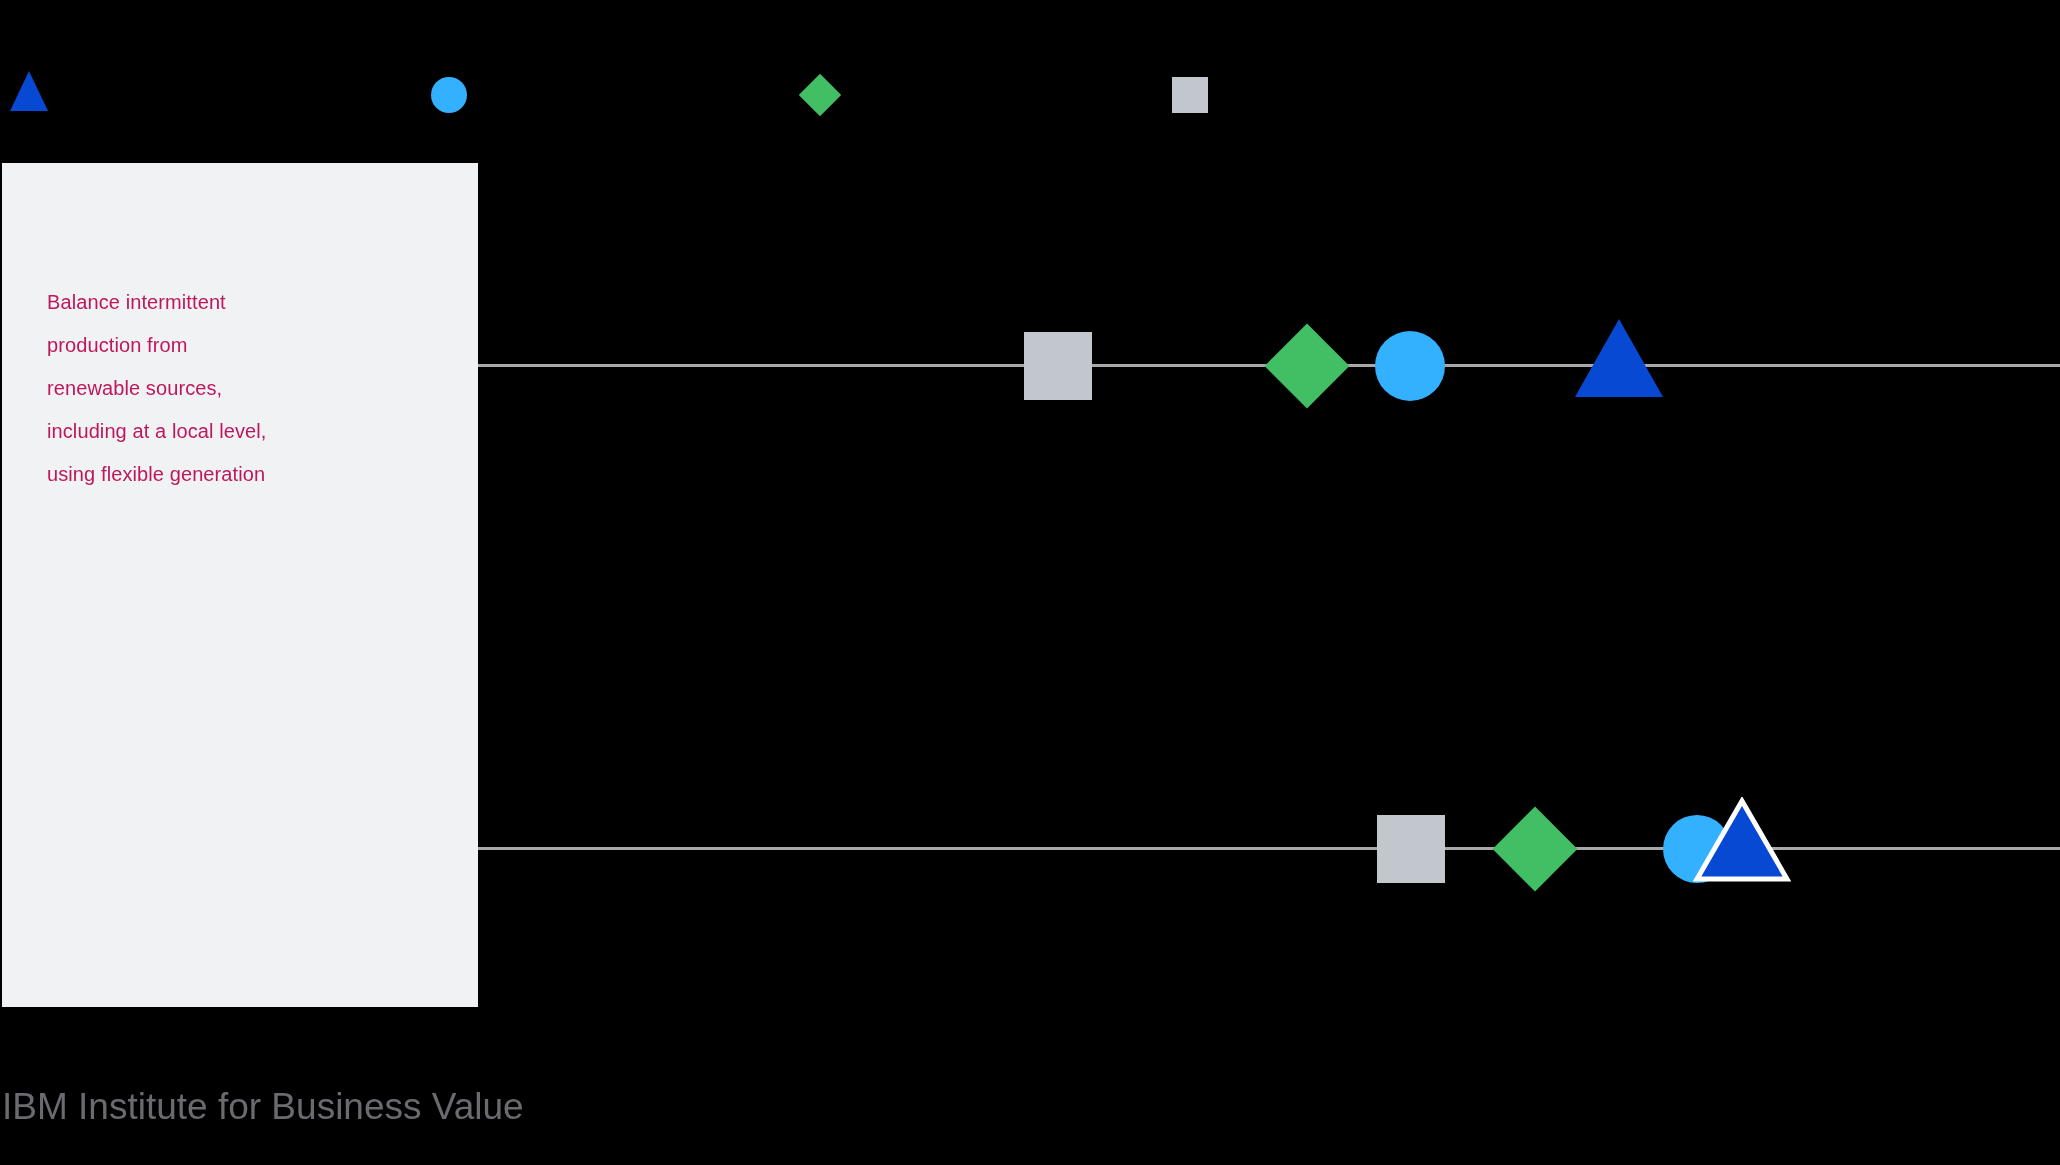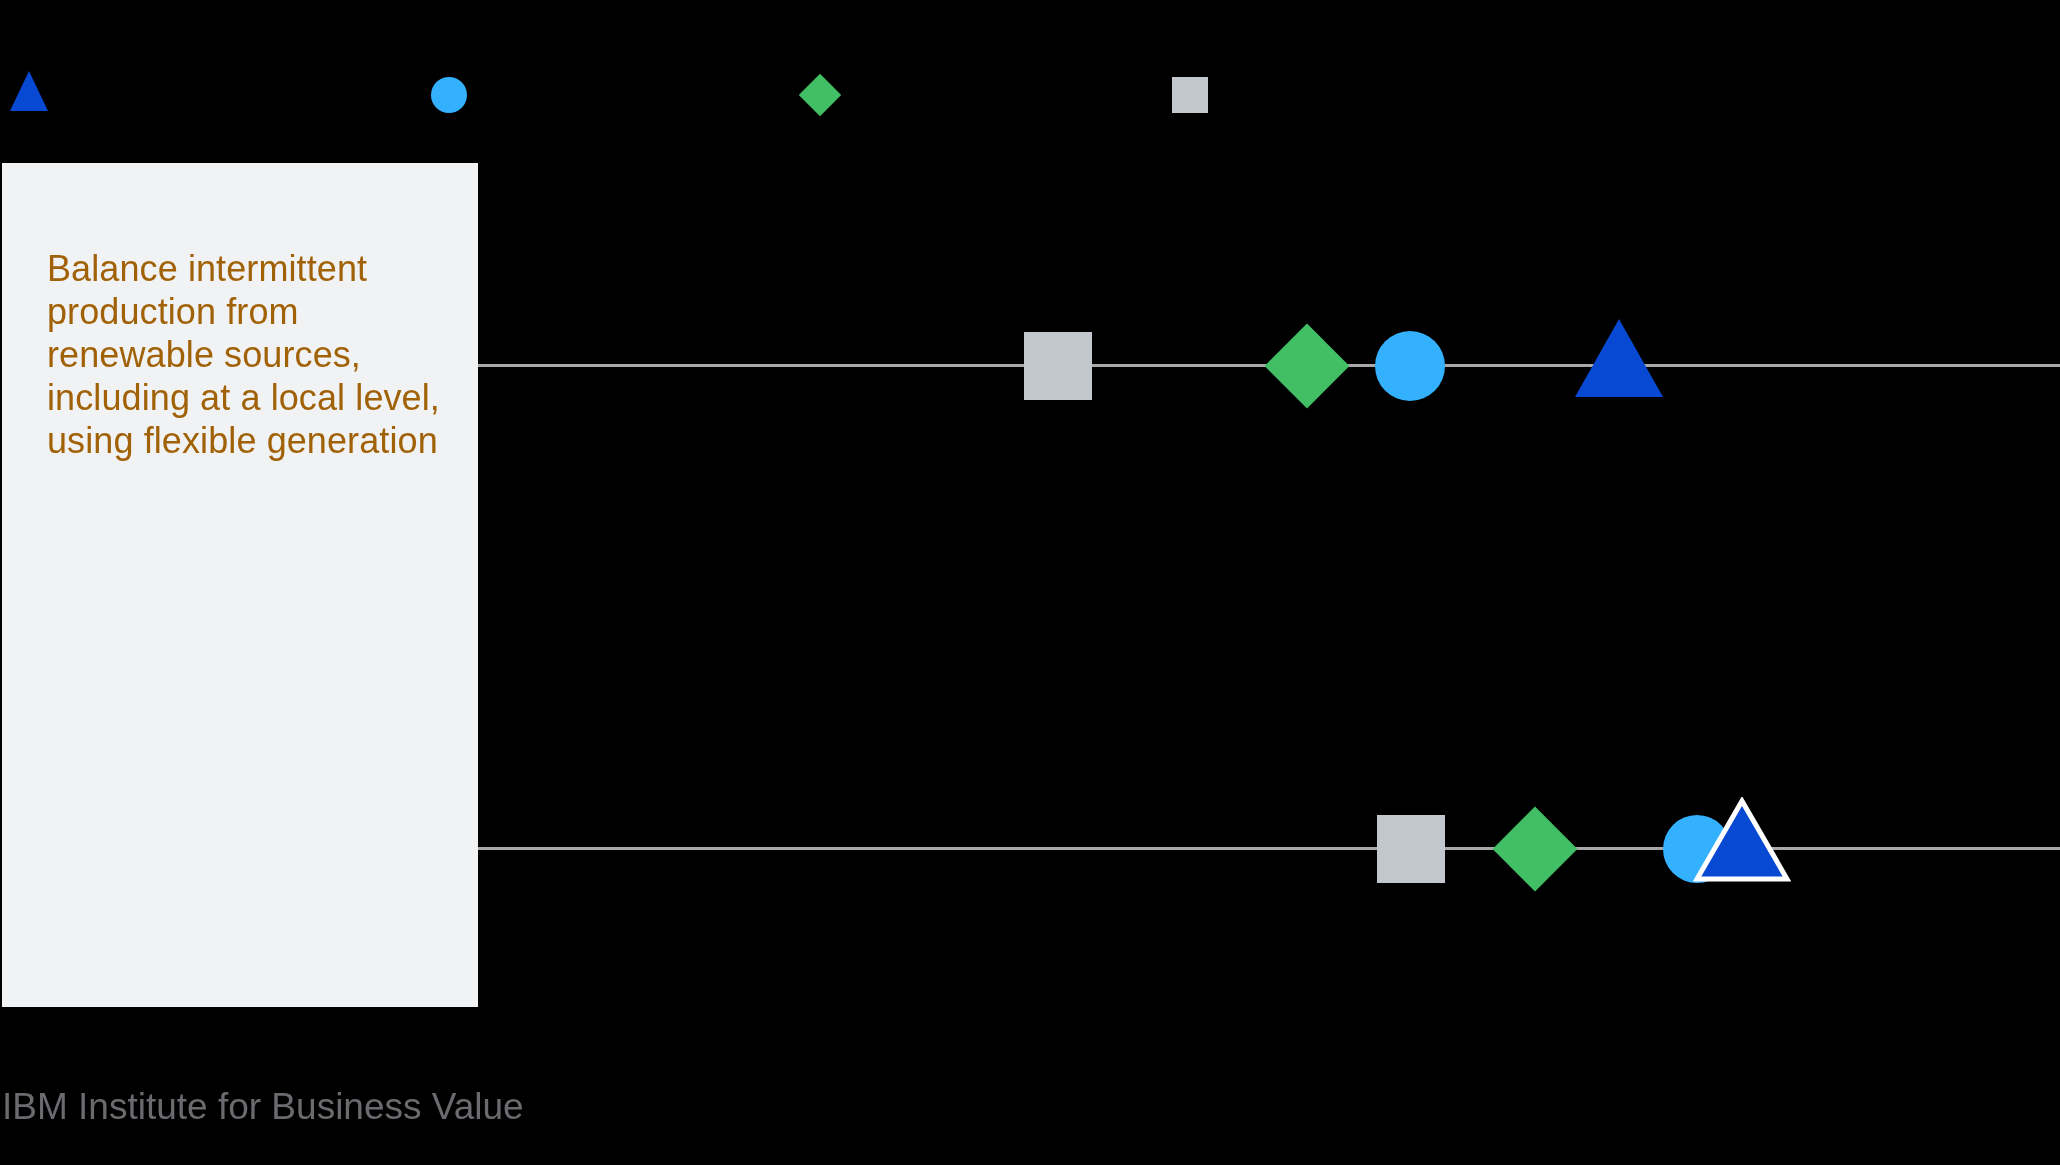--- a/index.html
+++ b/index.html
@@ -1,20 +1,20 @@
 <!DOCTYPE html>
 <html><head>
 <meta charset="utf-8">
 <style>
   html,body{margin:0;padding:0;background:#000;}
   #page{position:relative;width:2060px;height:1165px;background:#000;overflow:hidden;
         font-family:"Liberation Sans",sans-serif;}
   .panel{position:absolute;left:2px;top:163px;width:476px;height:844px;background:#f1f2f4;}
-  .row-label{position:absolute;left:45px;white-space:pre-line;font-size:36px;line-height:43px;
-             color:#a16207;letter-spacing:0.1px;}
+  .row-label{position:absolute;left:45px;white-space:pre-line;font-size:20px;line-height:43px;
+             color:#be185d;letter-spacing:0.1px;margin-top:34px;}
   .row-label.first{top:84px;}
   .row-label.second{top:588px;}
   .gridline{position:absolute;left:478px;width:1582px;height:3px;background:#a8a8a8;}
   .marker{position:absolute;display:block;}
   .footer{position:absolute;left:2px;top:1086px;font-size:37px;color:#6a6a6f;text-align:center;}
 </style>
 </head>
 <body>
 
 <div id="page">

